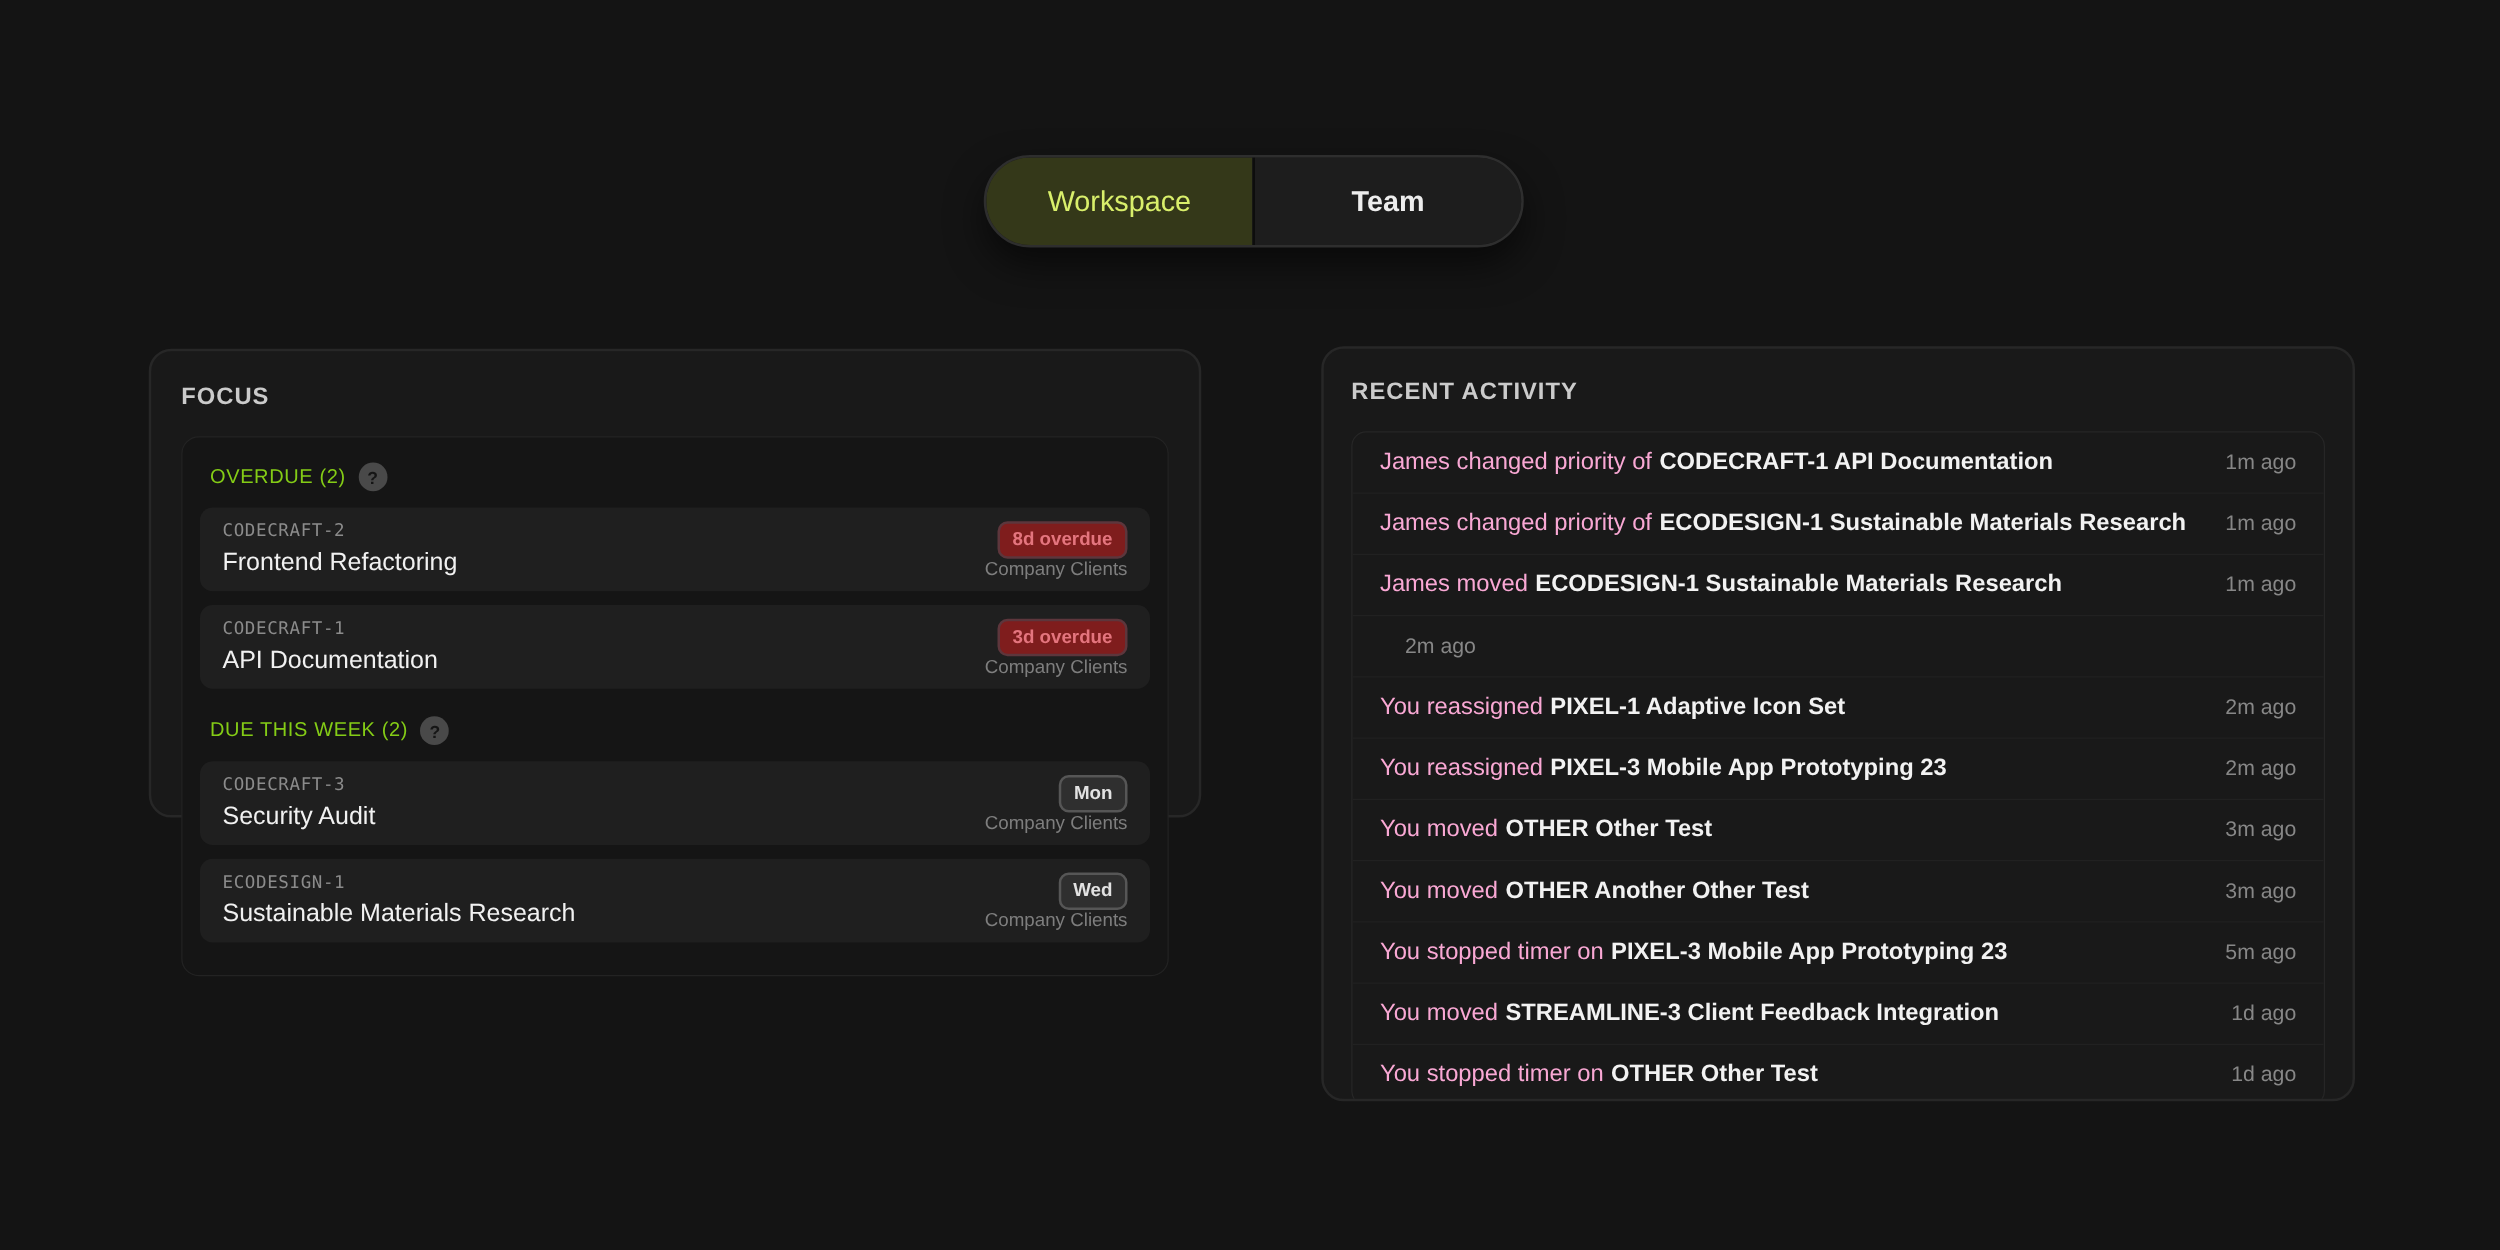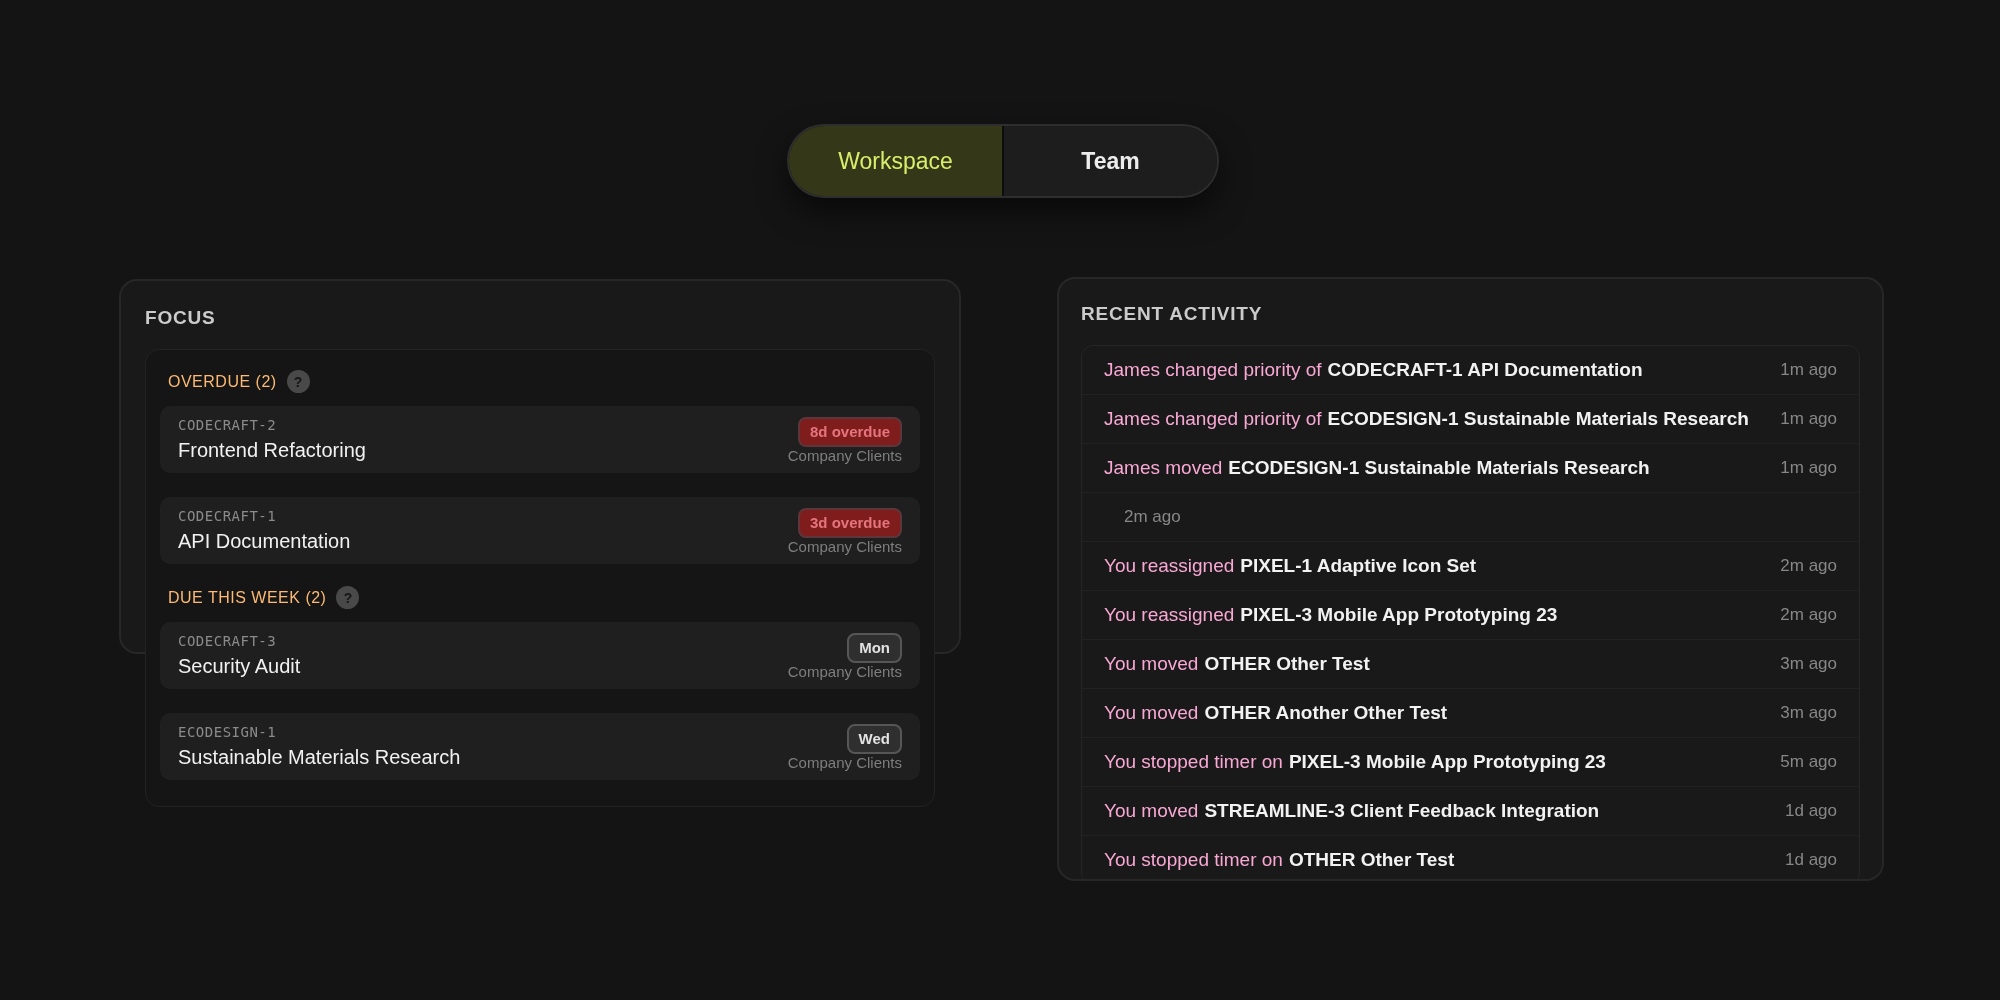--- a/index.html
+++ b/index.html
@@ -37,27 +37,27 @@
   }
 
   
   .focus-panel { left:119px; top:279px; width:842px; height:375px; padding:26px 24px; }
   .focus-inner {
     margin-top:20px; background:#151515; border:1px solid #232323;
     border-radius:14px; padding:20px 14px 26px; display:flex;
     flex-direction:column; gap:22px;
   }
   .section-head { display:flex; align-items:center; gap:10px; padding:0 8px; margin-bottom:13px; }
-  .section-label { font-size:16px; letter-spacing:.5px; color:#fdba74; font-weight:500; }
+  .section-label { font-size:16px; letter-spacing:.5px; color:#84cc16; font-weight:500; }
   .help-icon {
     width:23px; height:23px; border-radius:50%; background:#494949;
     color:#151515; font-size:14px; font-weight:700;
     display:flex; align-items:center; justify-content:center; cursor:pointer;
   }
-  .tasks { display:flex; flex-direction:column; gap:24px; }
+  .tasks { display:flex; flex-direction:column; gap:11px; }
   .task-card {
     background:#1f1f1f; border-radius:10px; padding:11px 18px; height:67px;
     box-sizing:border-box; display:flex; justify-content:space-between; cursor:pointer;
   }
   .task-left { display:flex; flex-direction:column; justify-content:space-between; }
   .task-key {
     font-family:"DejaVu Sans Mono", monospace; font-size:14px;
     color:#8b8b8b; letter-spacing:.5px;
   }
   .task-title { font-size:20px; color:#f1f1f1; font-weight:500; }

